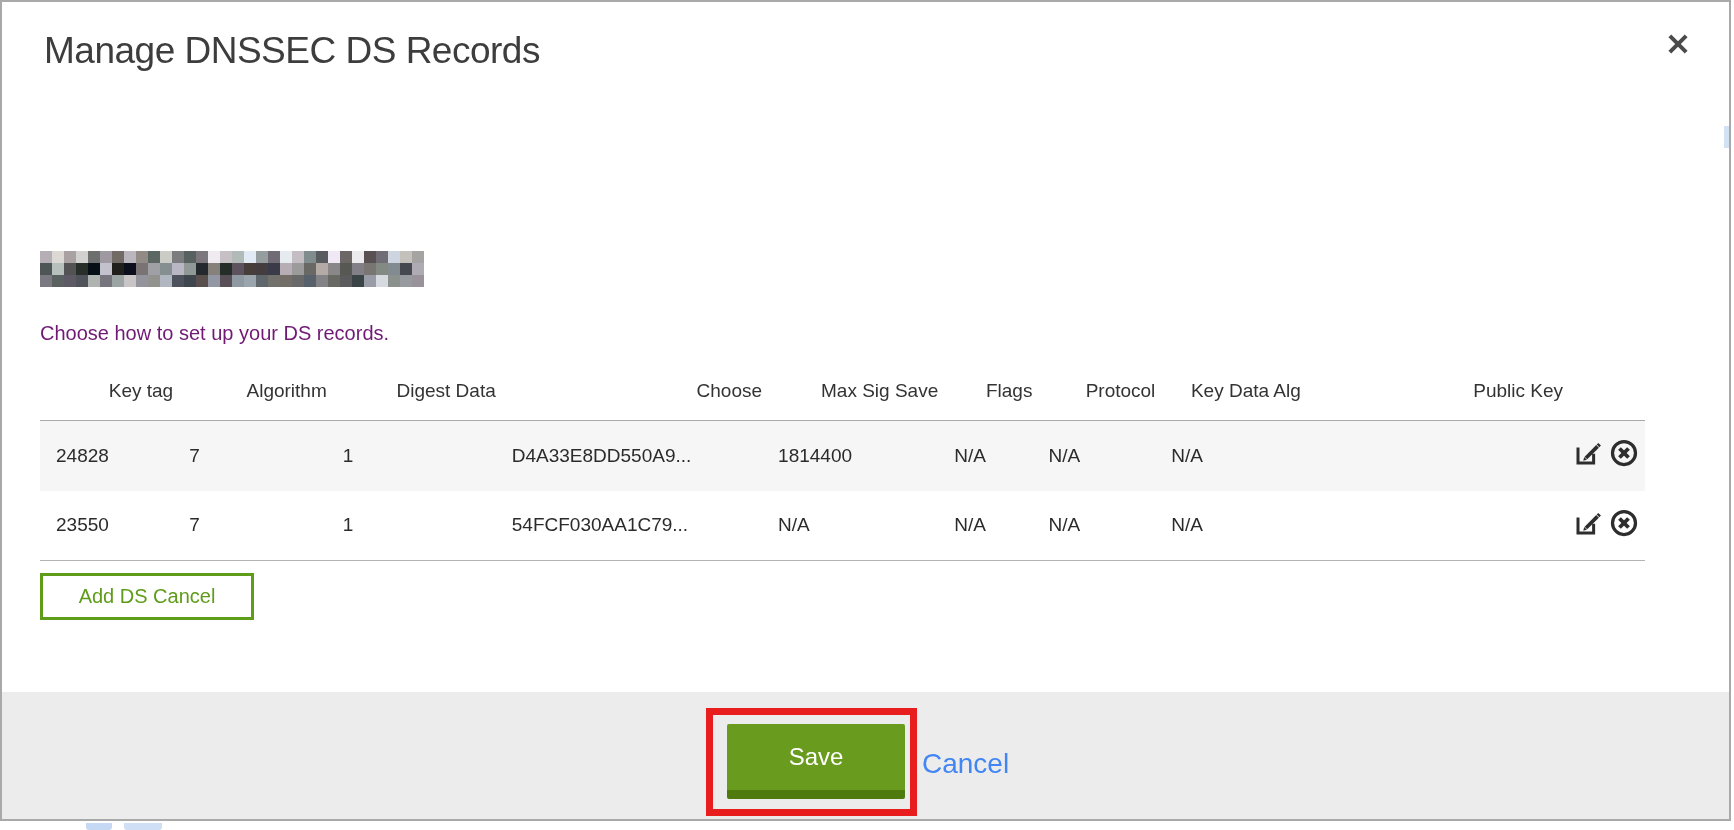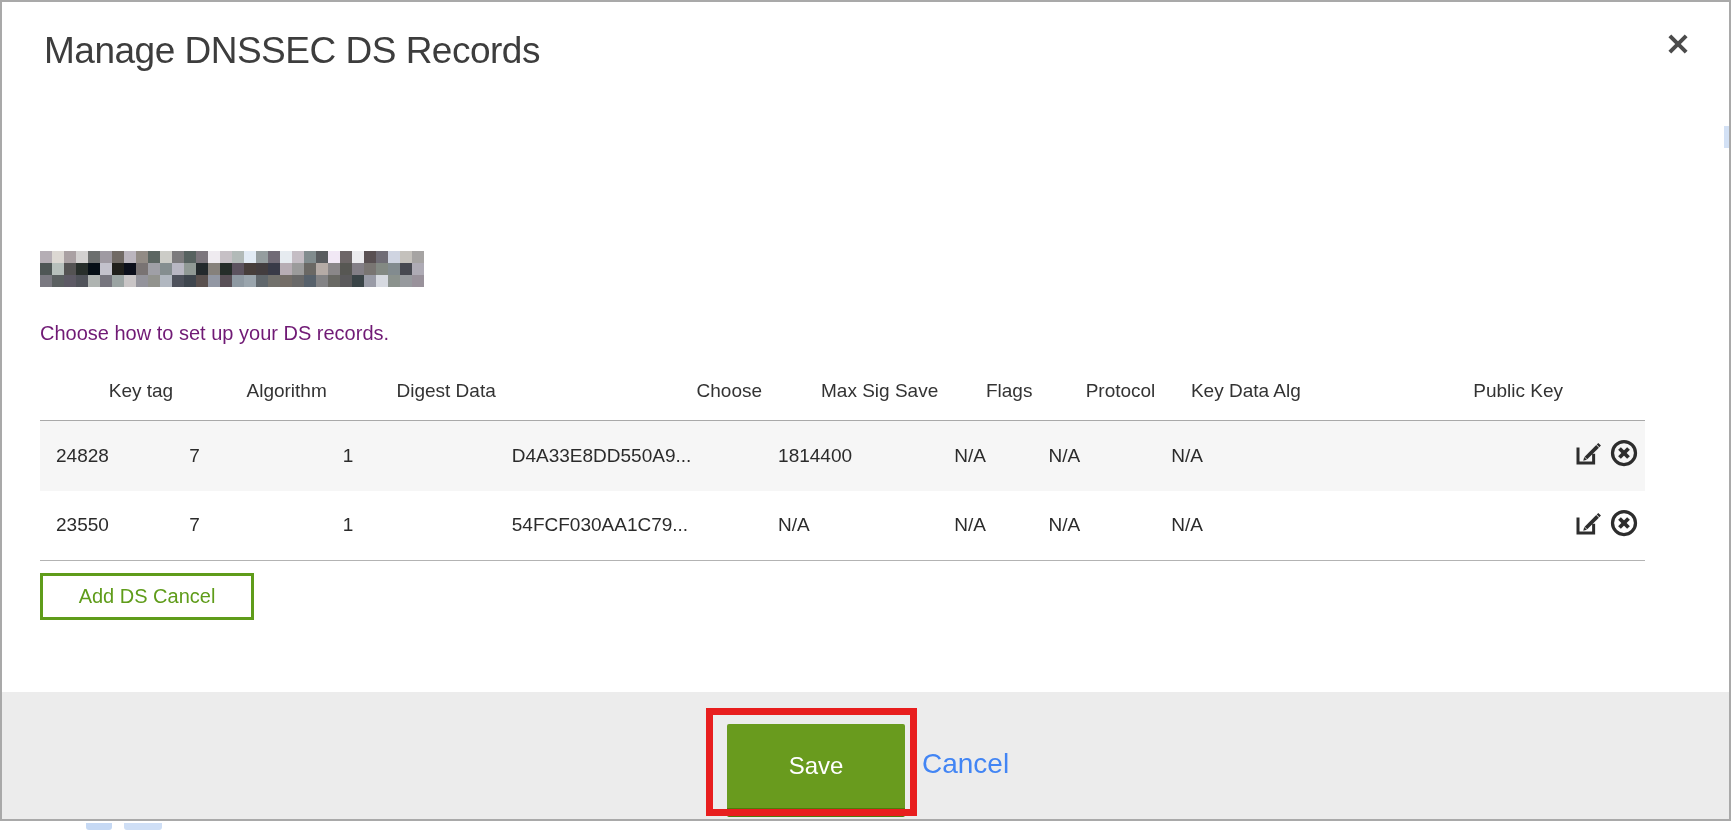--- a/index.html
+++ b/index.html
@@ -66,21 +66,21 @@
     position:absolute; left:0; top:690px; width:1727px; height:127px;
     background:#ececec;
   }
 
   .annotation-box {
     position:absolute; left:704px; top:706px; width:211px; height:108px;
     border:7px solid #e81e1e; pointer-events:none;
   }
 
   .save-btn {
-    position:absolute; left:725px; top:722px; width:178px; height:93px;
+    position:absolute; left:725px; top:722px; width:178px; height:75px;
     background:#699b1e; border:none; border-bottom:9px solid #4f7a0d;
     color:#ffffff; font-size:24px; font-family:"Liberation Sans", sans-serif;
     border-radius:2px; cursor:pointer;
   }
 
   .cancel-link {
     position:absolute; left:920px; top:746px;
     font-size:28px; color:#4285f4; text-decoration:none; cursor:pointer;
   }
 

